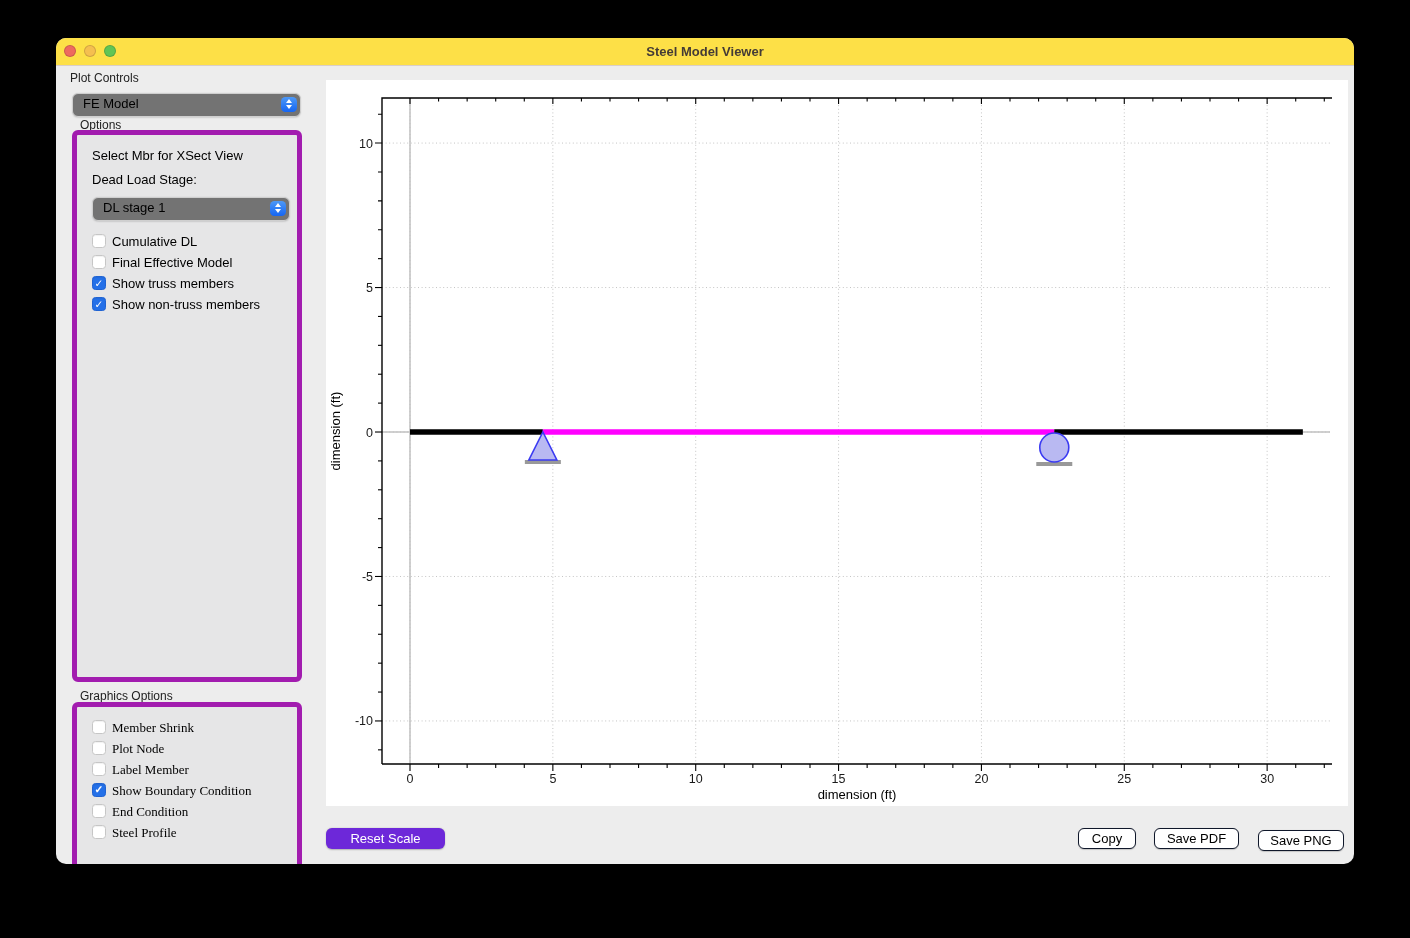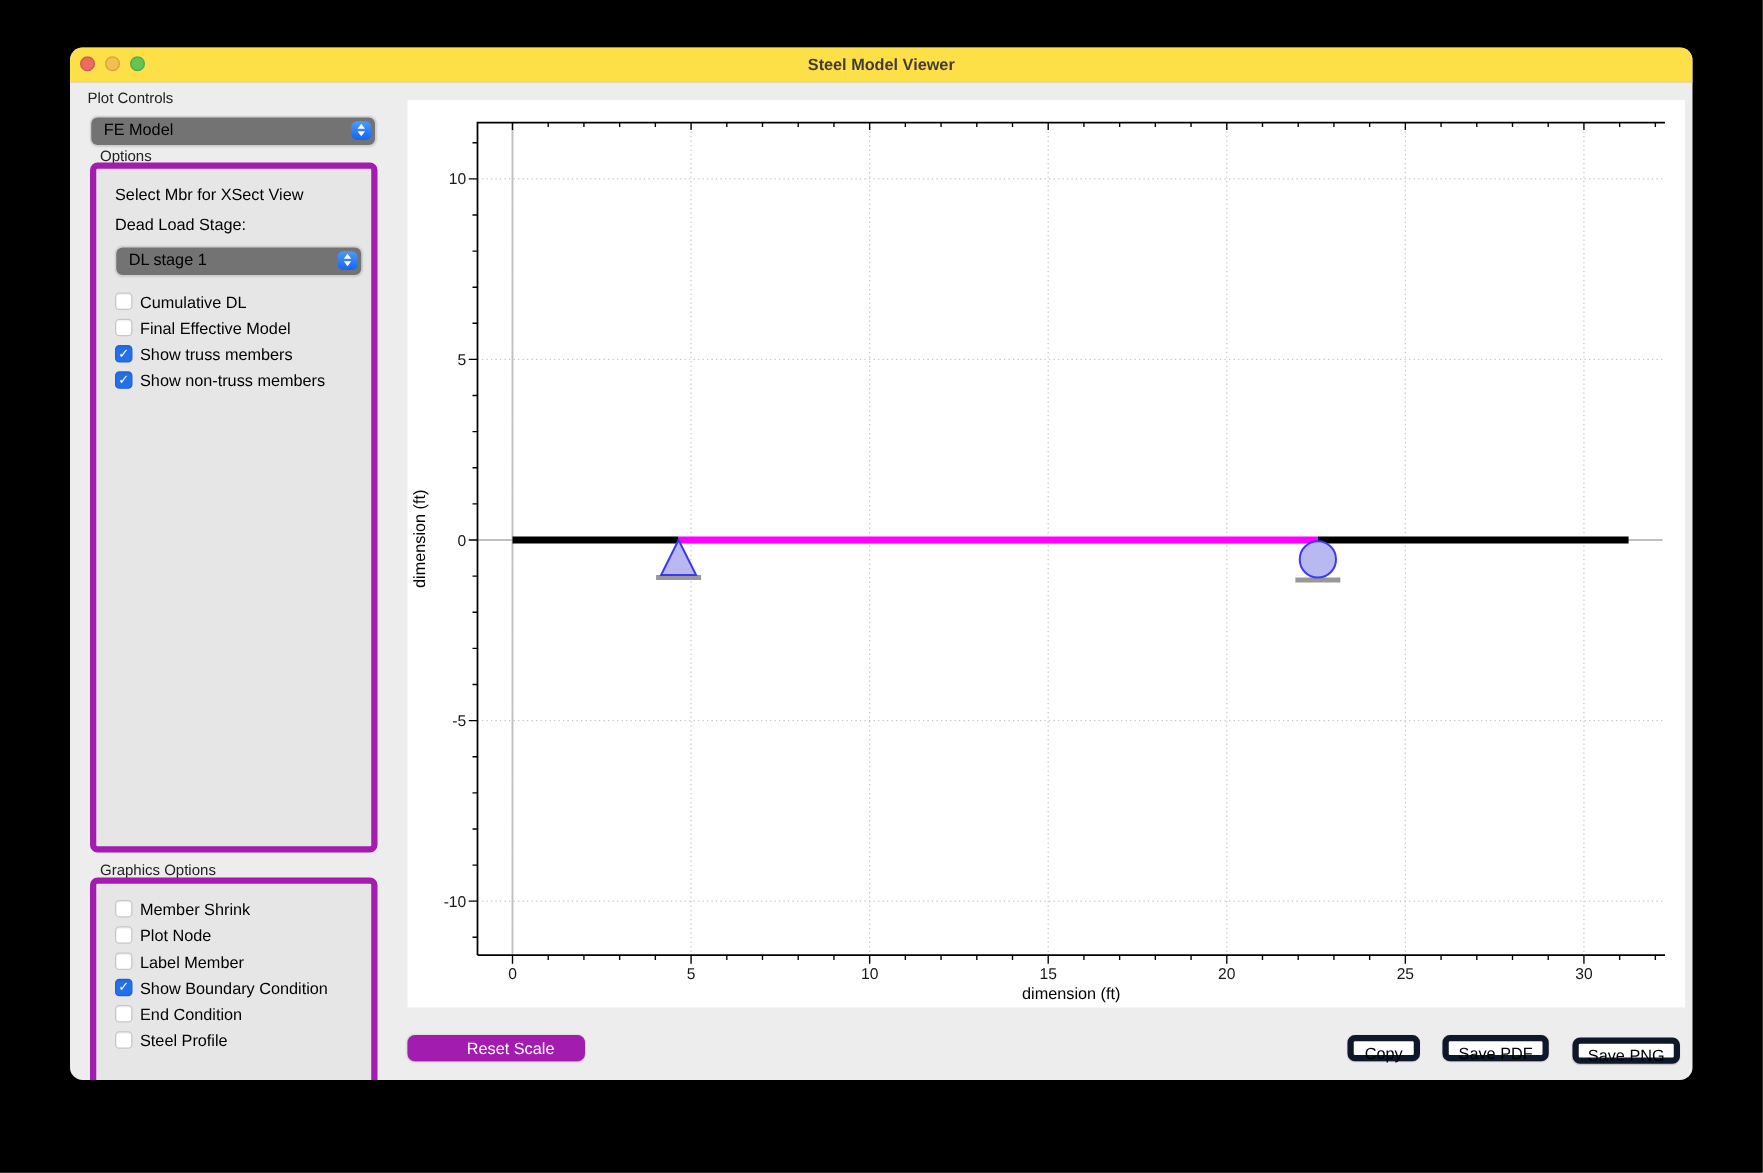--- a/index.html
+++ b/index.html
@@ -38,22 +38,22 @@
        border:1px solid #c6c6c6;box-shadow:inset 0 1px 1px rgba(0,0,0,.06);flex:none;
        display:flex;align-items:center;justify-content:center;}
   .cbx.checked{background:#2470e8;border-color:#2063d2;}
   .cbx.checked::after{content:"✓";color:#fff;font-size:10.5px;font-weight:700;line-height:1;}
   .cbx-label{font-size:13px;color:#000;margin-left:6px;white-space:nowrap;}
   
   .figure{position:absolute;left:270px;top:42px;width:1022px;height:726px;background:#fff;}
   
   .btn{position:absolute;height:21px;border-radius:6px;font-size:13px;line-height:21px;
        text-align:center;cursor:default;}
-  .btn.primary{background:#a21caf;color:#fff;box-shadow:0 .5px 1.5px rgba(0,0,0,.25);padding-left:23px;}
-  .btn.plain{background:#fff;color:#000;border:5px solid #0f172a;box-shadow:0 .5px 1px rgba(0,0,0,.18);
+  .btn.primary{background:#6d28d9;color:#fff;box-shadow:0 .5px 1.5px rgba(0,0,0,.25);}
+  .btn.plain{background:#fff;color:#000;border:1px solid #0f172a;box-shadow:0 .5px 1px rgba(0,0,0,.18);
              box-sizing:border-box;line-height:19px;}
   svg text{font-family:"Liberation Sans","DejaVu Sans",sans-serif;}
 </style>
 </head>
 <body>
 
 <div class="stage">
   <div class="window">
 
     <div class="titlebar">
@@ -100,21 +100,21 @@
           </div>
           <div class="cbx-row">
             <span class="cbx checked"></span>
             <span class="cbx-label">Show non-truss members</span>
           </div>
         </div>
     </div>
 
     <div class="side-label" style="left:24px;top:651px;">Graphics Options</div>
 
-    <div class="groupbox" style="left:16px;top:664px;width:230px;height:188px;">
+    <div class="groupbox" style="left:16px;top:664px;width:230px;height:188px;font-family:Liberation Serif, serif;">
       <div class="cbx-list" style="top:13px;">
           <div class="cbx-row">
             <span class="cbx"></span>
             <span class="cbx-label">Member Shrink</span>
           </div>
           <div class="cbx-row">
             <span class="cbx"></span>
             <span class="cbx-label">Plot Node</span>
           </div>
           <div class="cbx-row">

